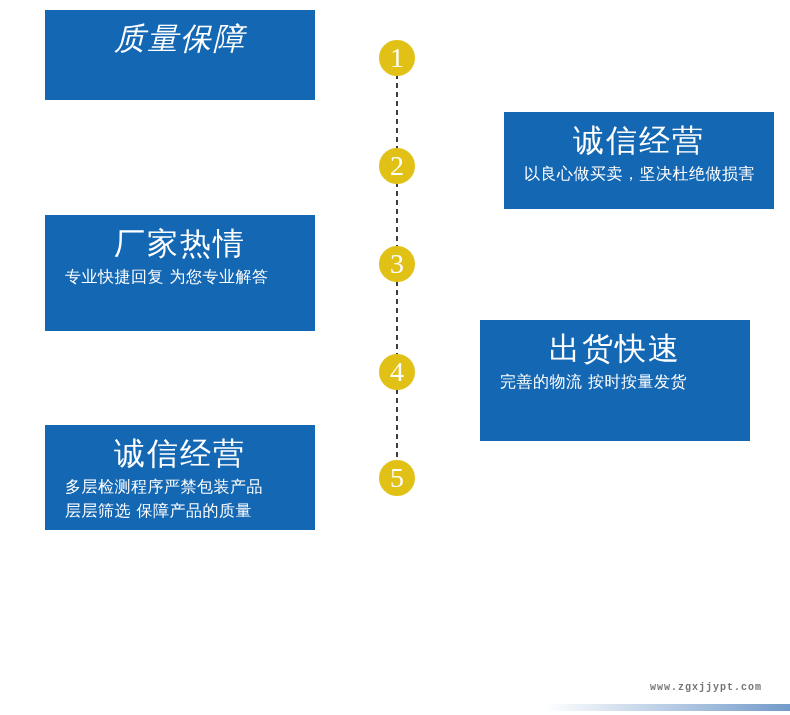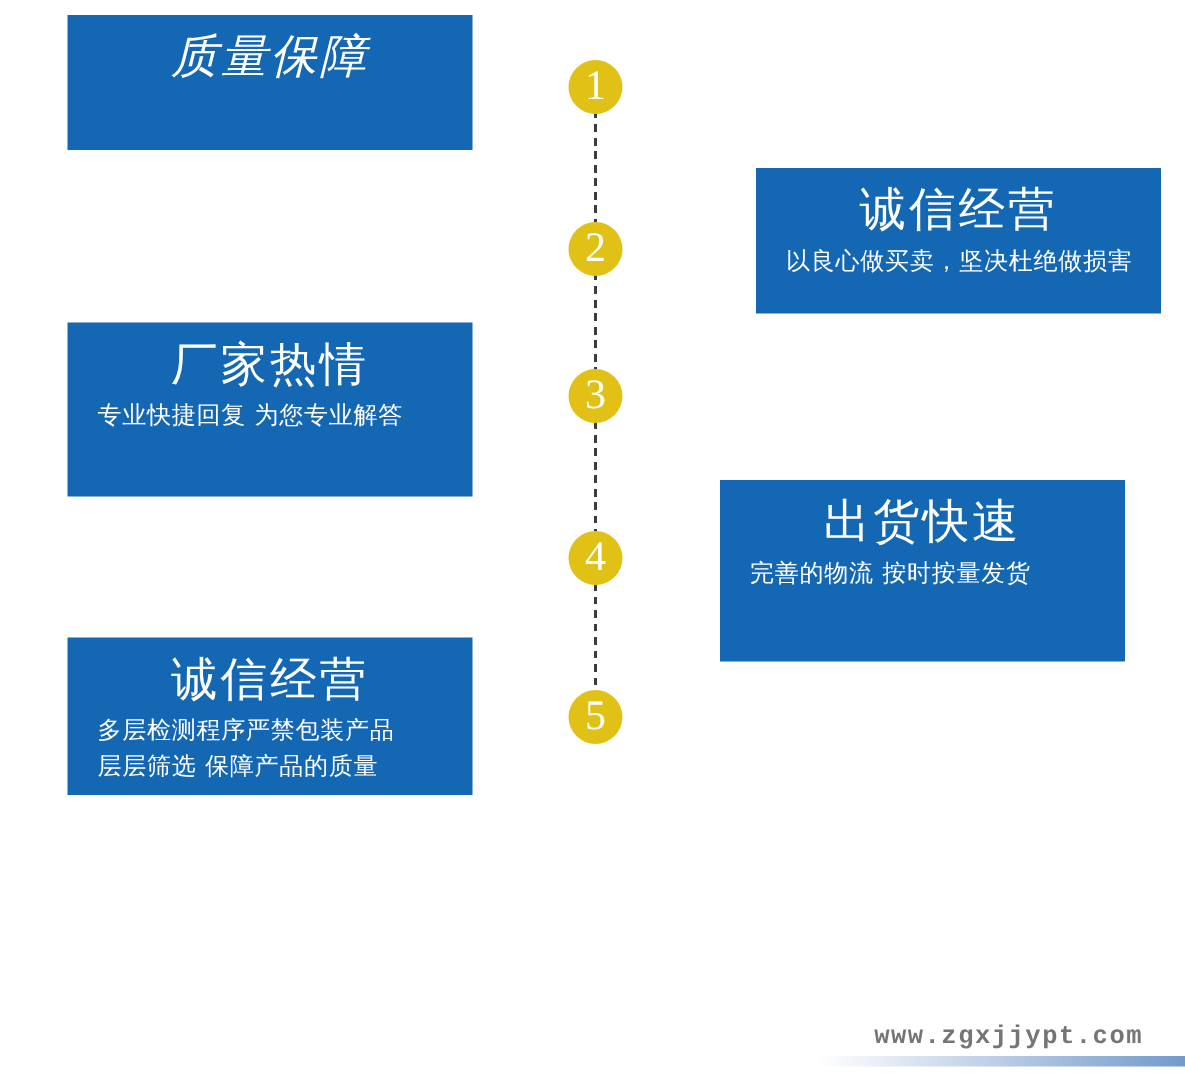--- a/index.html
+++ b/index.html
@@ -41,21 +41,21 @@
     letter-spacing:2px; font-weight:normal;
   }
   .card-body {
     margin-top:3px; padding:0 12px 0 20px; font-size:16px; line-height:24px;
     letter-spacing:0.5px;
   }
   
   .site-url {
     position:absolute; right:28px; top:682px;
     font-family:"Liberation Mono","DejaVu Sans Mono",monospace;
-    font-size:17px; font-weight:bold; letter-spacing:1px;
+    font-size:10px; font-weight:bold; letter-spacing:1px;
     color:var(--url-gray);
   }
   .gradient-bar {
     position:absolute; left:545px; top:704px; width:245px; height:7px;
     background:linear-gradient(to right, rgba(79,129,189,0), var(--bar-blue));
     opacity:0.8;
   }
 </style>
 </head>
 <body>

